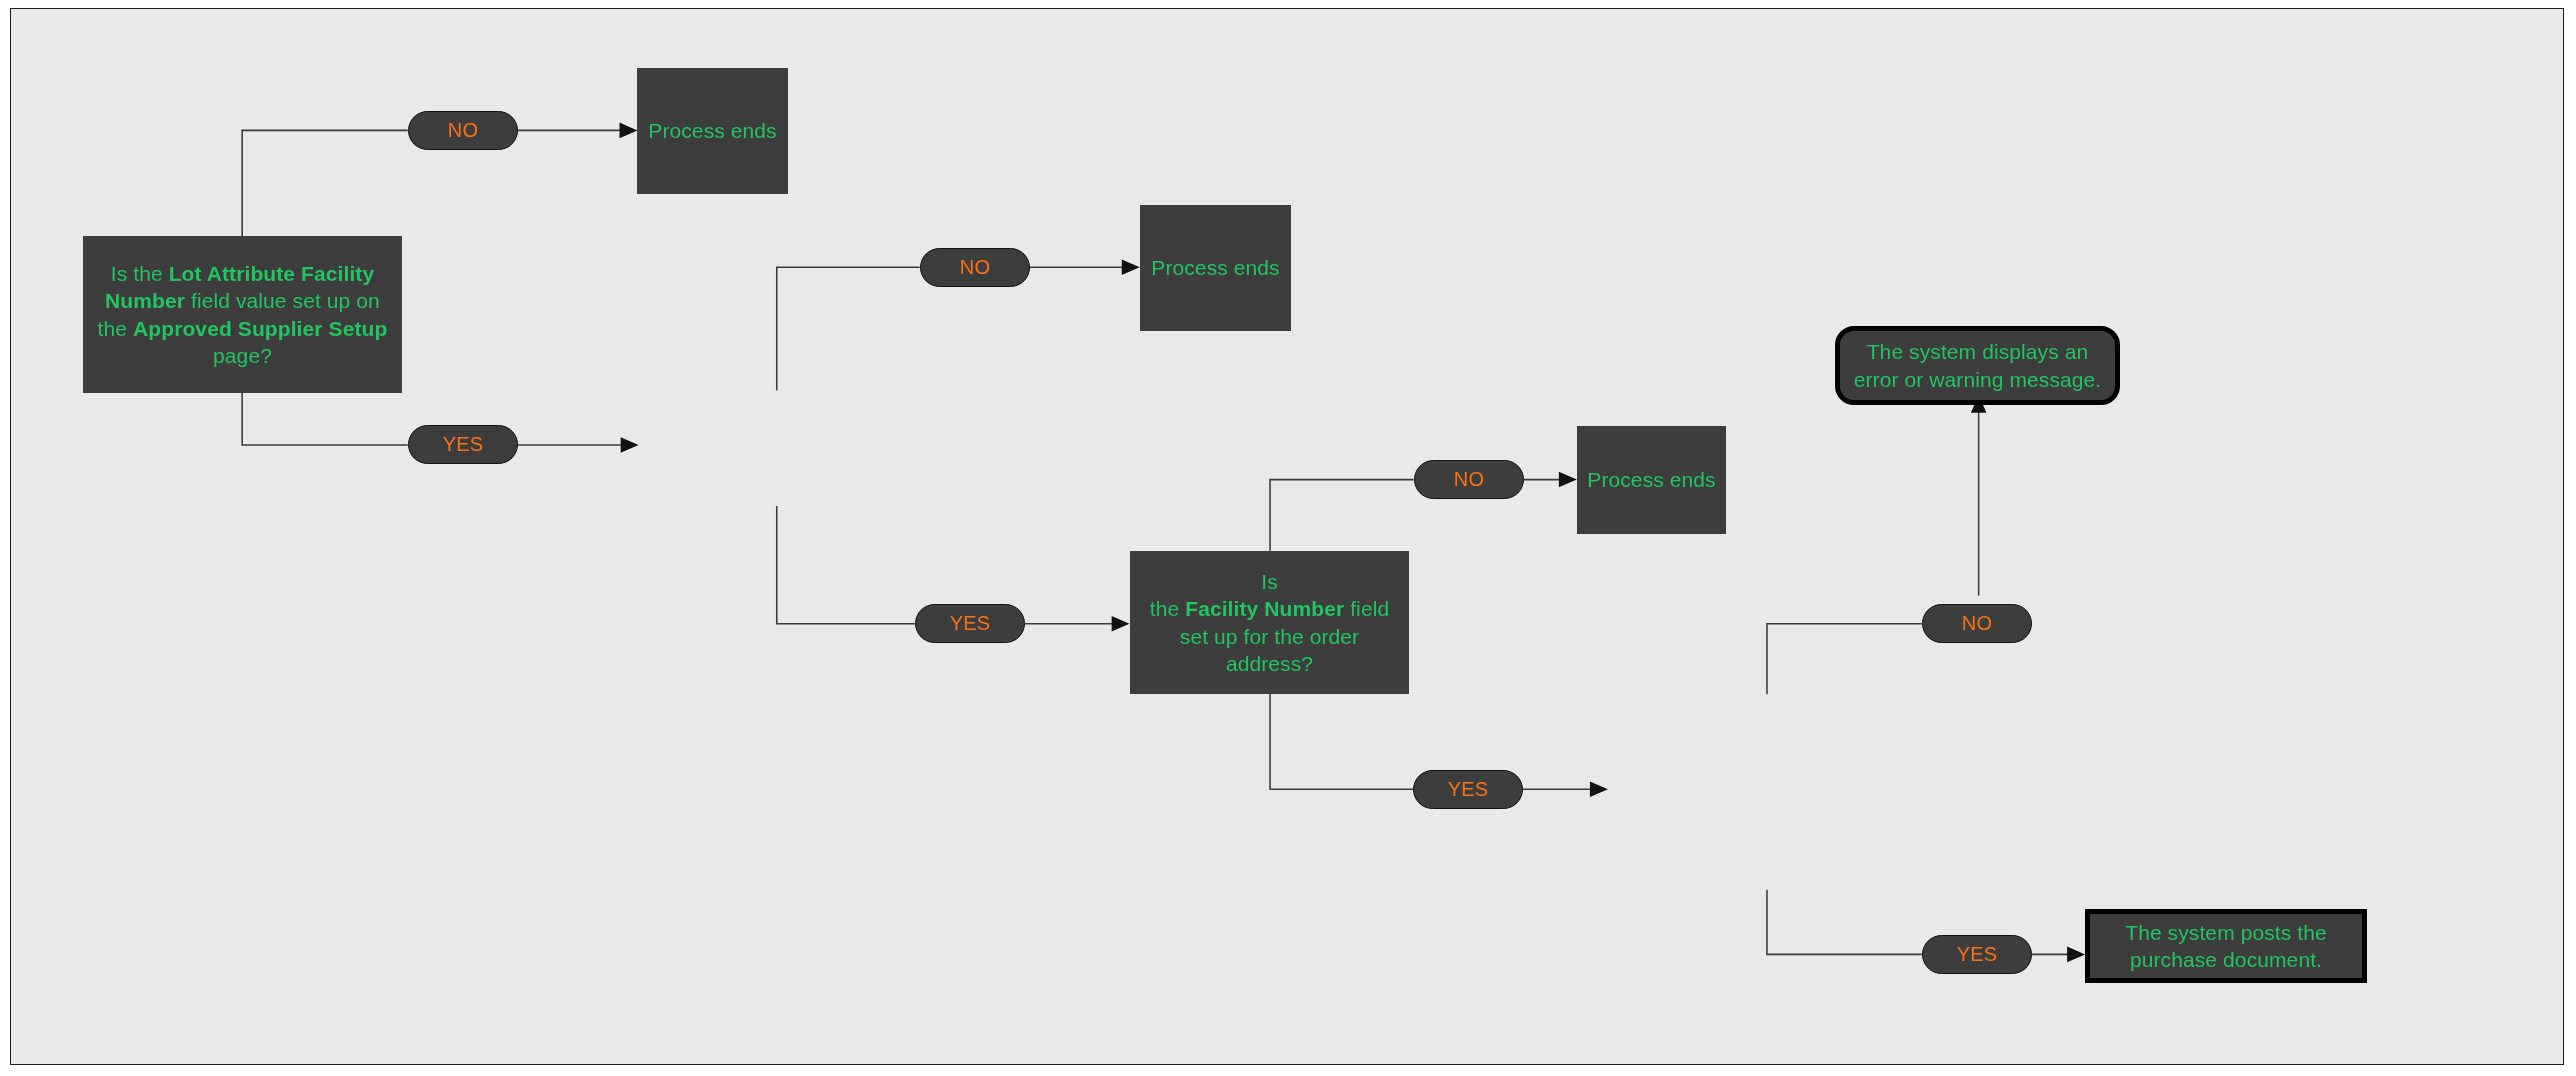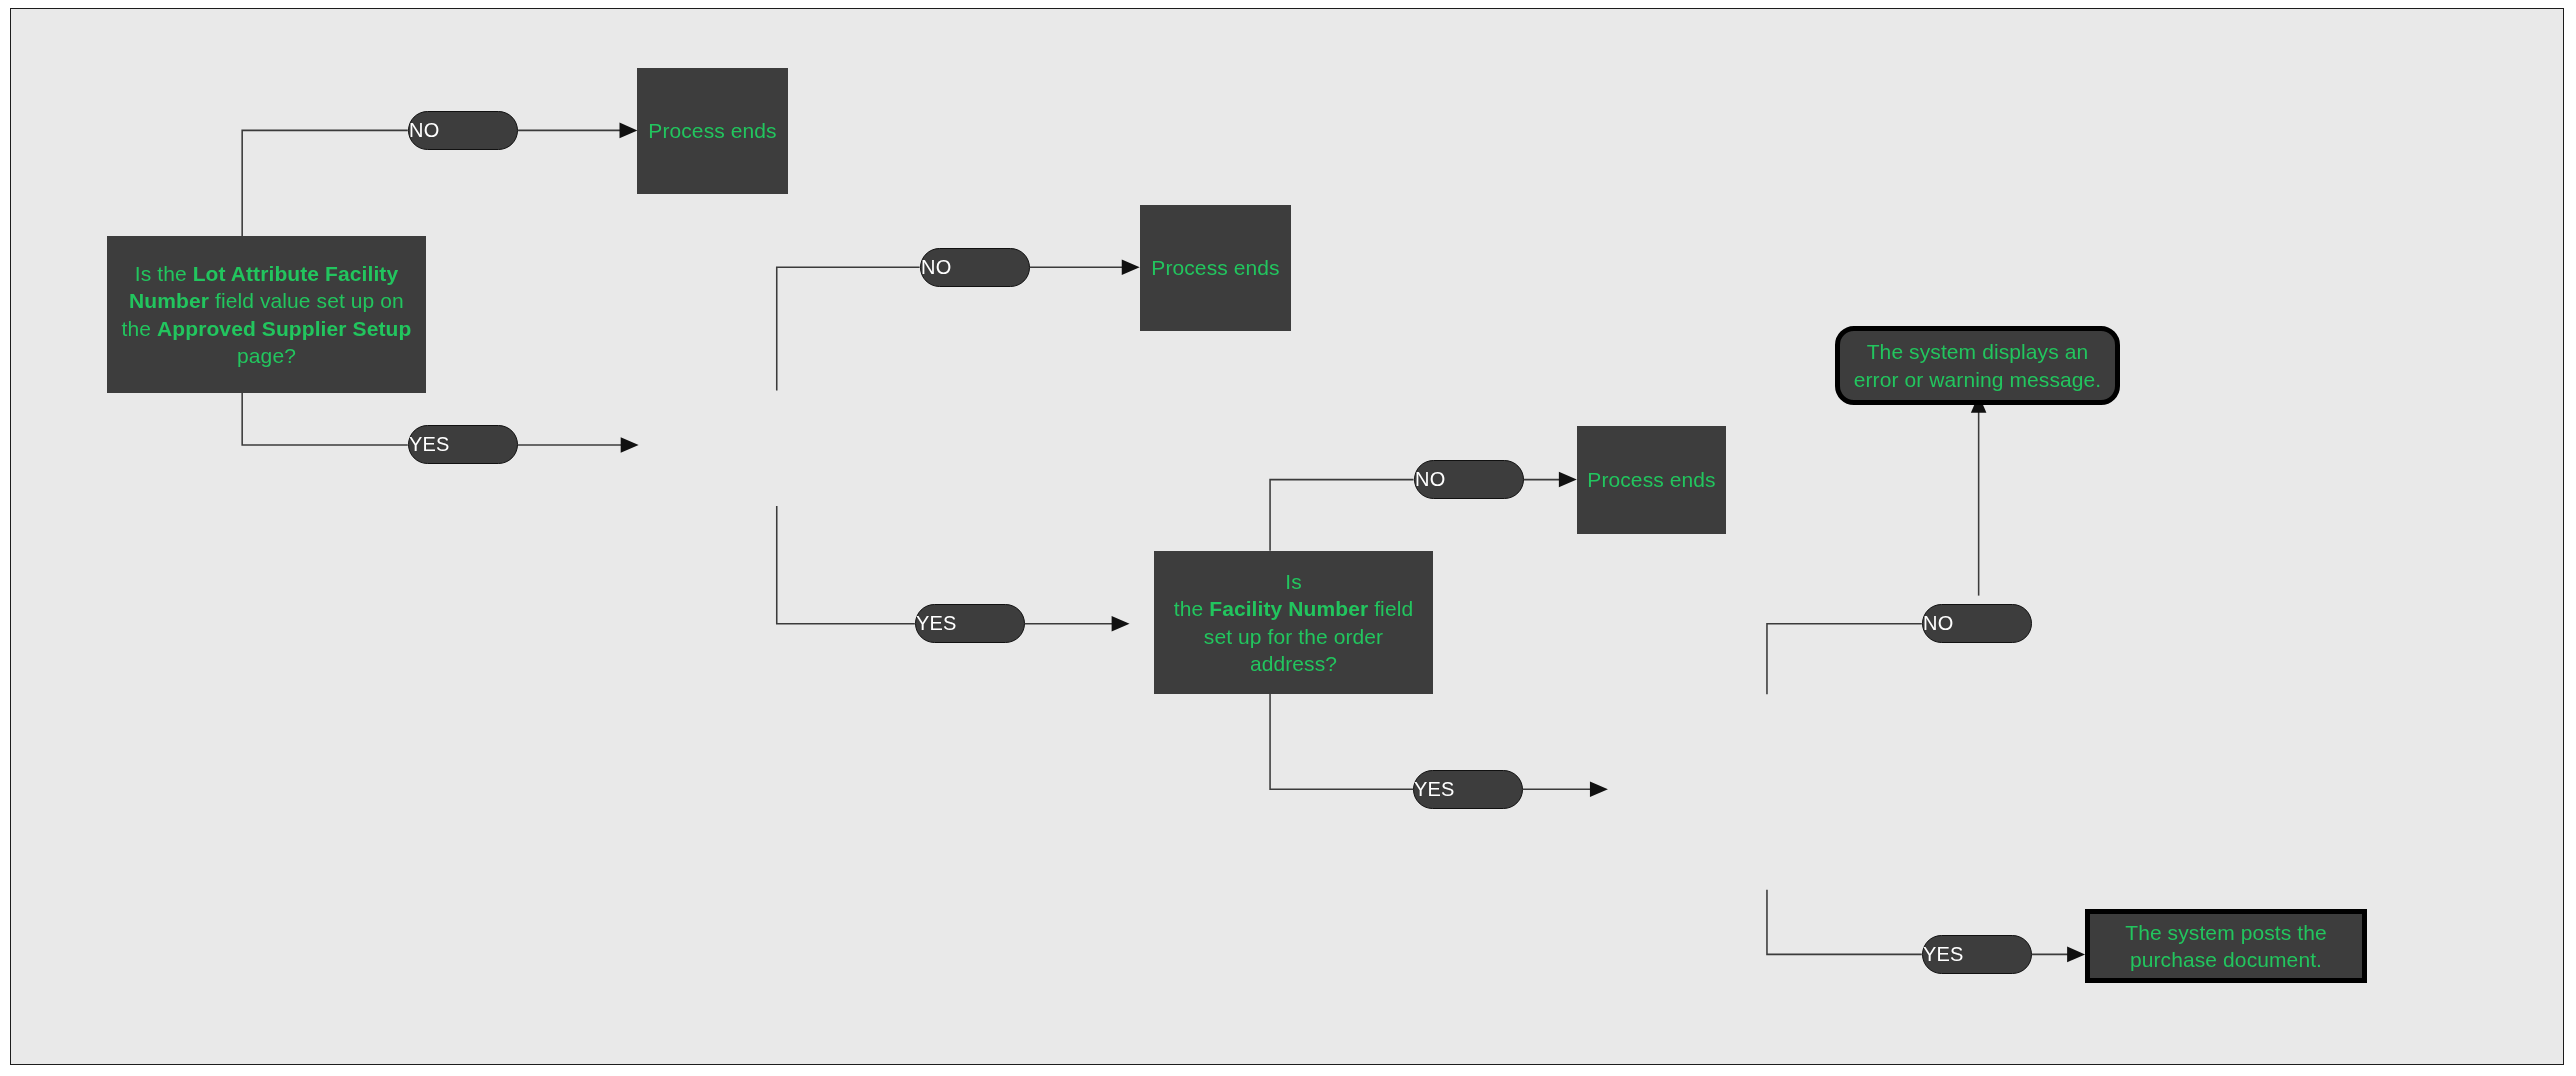--- a/index.html
+++ b/index.html
@@ -49,39 +49,39 @@
     text-align:center;
     box-sizing:border-box;
     line-height:1.30;
     letter-spacing:0.1px;
     z-index:3;
   }
   .node .txt{display:block;padding:0 8.4px;}
   .node b{font-weight:700;}
 
   
-  .decision{font-size:21px;margin-left:24px;}
+  .decision{font-size:21px;}
   .endbox{font-size:21px;}
 
   
   .terminal{
     border:5.4px solid #000000;
     font-size:21px;
   }
 
   
   .pill{
     position:absolute;
     background:#3d3d3d;
-    color:#ffffff;
+    color:#f97316;
     border:1.8px solid #111111;
     border-radius:597px;
     display:flex;
     align-items:center;
-    justify-content:flex-start;
+    justify-content:center;
     font-size:20px;
     letter-spacing:0.2px;
     box-sizing:border-box;
     z-index:4;
   }
 </style>
 </head>
 <body>
 
 <div id="root">

